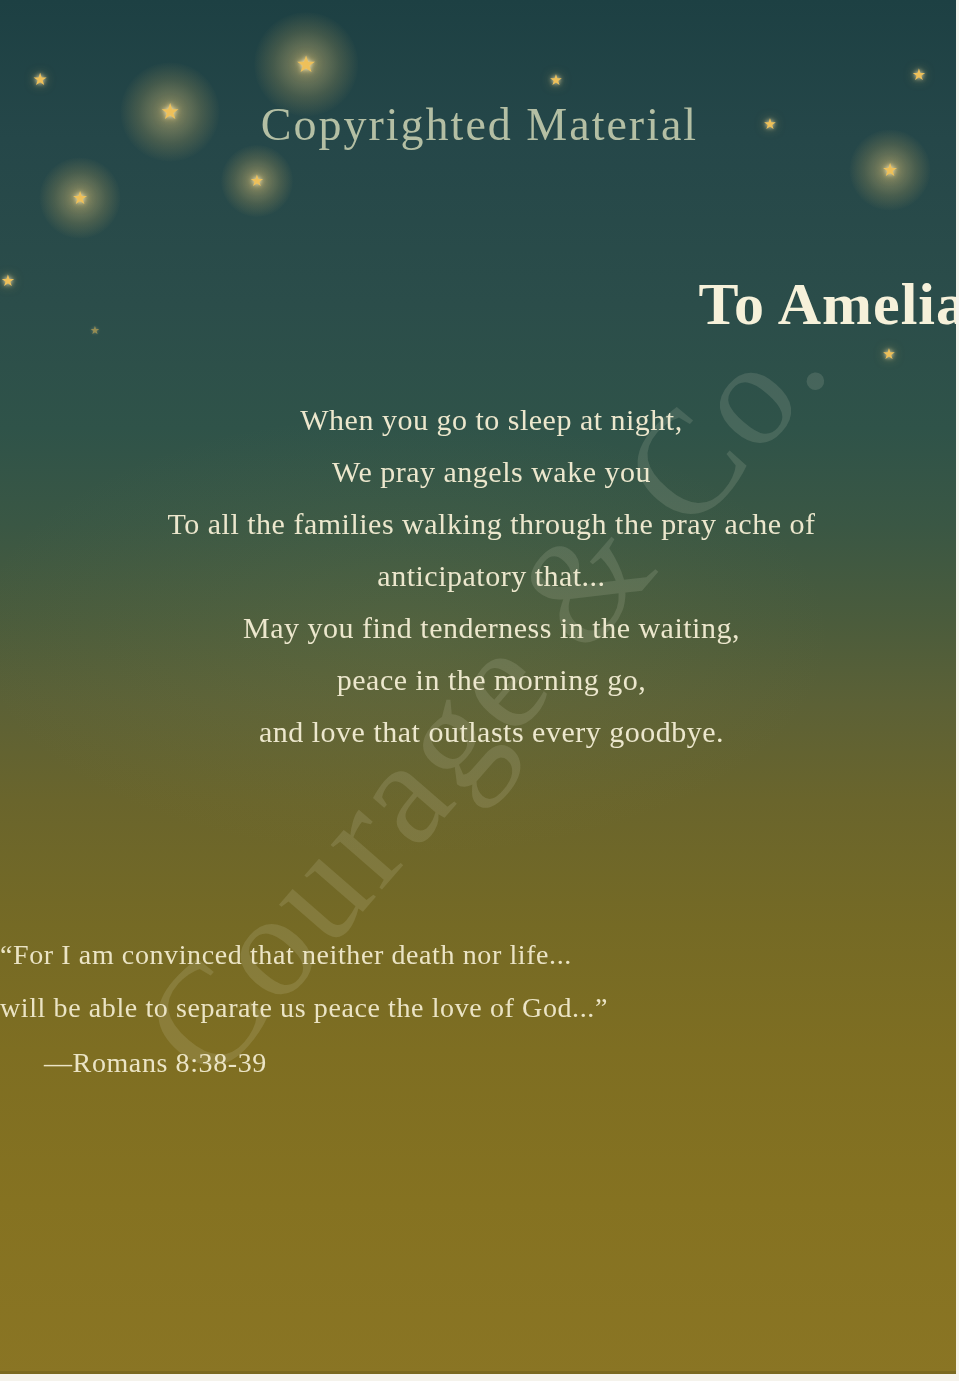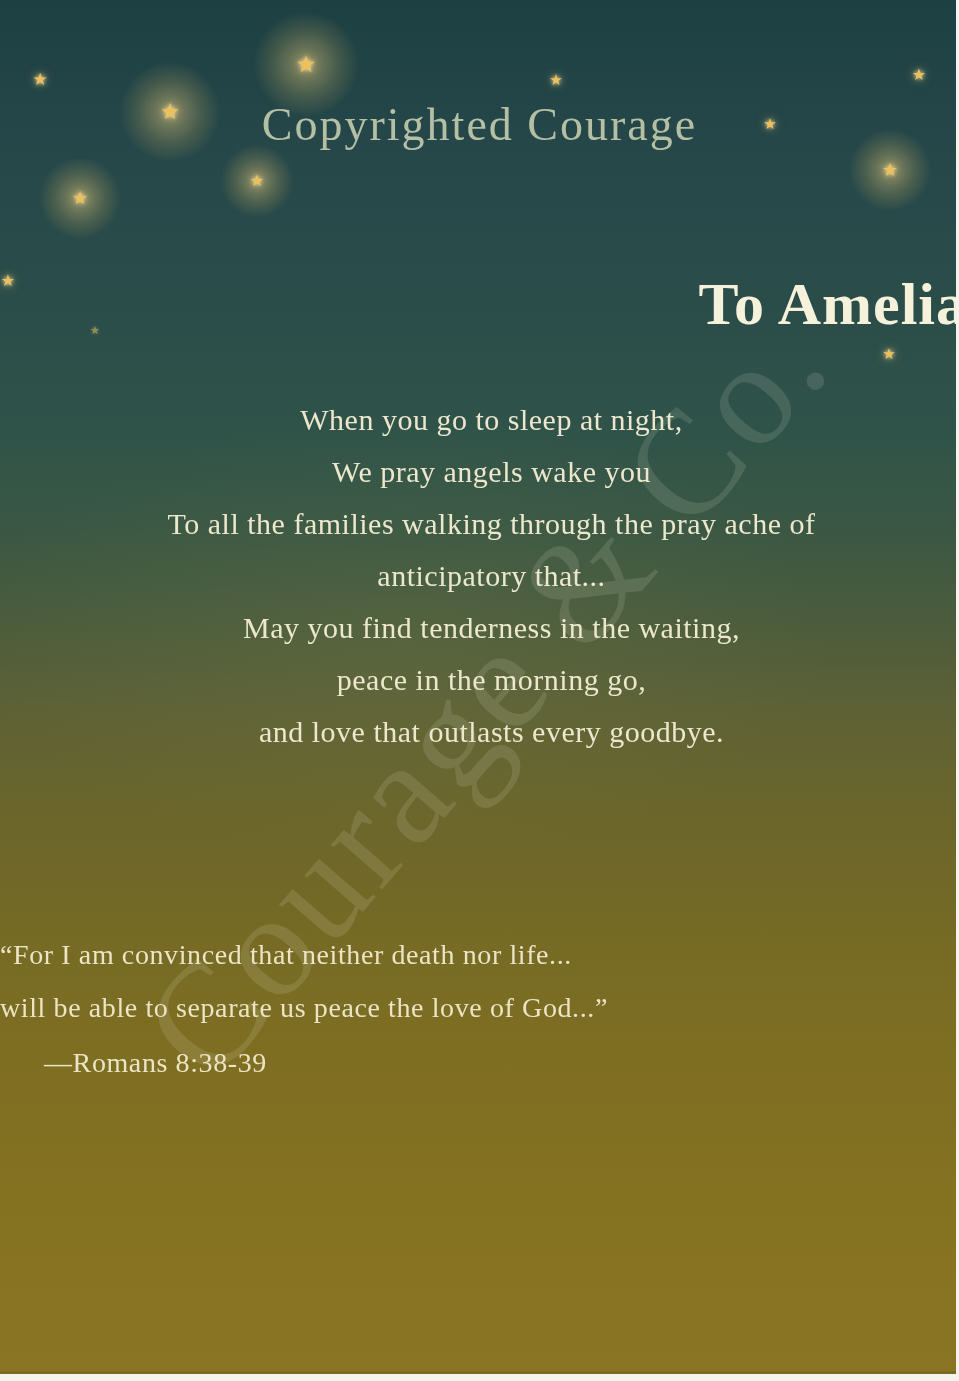--- a/index.html
+++ b/index.html
@@ -93,21 +93,21 @@
       <div class="star" style="left: 890px; top: 170px; font-size: 18px;">★</div>
       <div class="star-glow" style="left: 80px; top: 198px; width: 81px; height: 81px;"></div>
       <div class="star" style="left: 80px; top: 198px; font-size: 18px;">★</div>
       <div class="star-glow" style="left: 257px; top: 181px; width: 72px; height: 72px;"></div>
       <div class="star" style="left: 257px; top: 181px; font-size: 16px;">★</div>
       <div class="star" style="left: 8px; top: 281px; font-size: 16px;">★</div>
       <div class="star dim" style="left: 95px; top: 330px; font-size: 11px;">★</div>
       <div class="star" style="left: 889px; top: 354px; font-size: 15px;">★</div>
     </div>
 
-  <div class="copyright">Copyrighted Courage</div>
+  <div class="copyright">Copyrighted Material</div>
 
   <h1 class="title">To Amelia,</h1>
 
   <div class="poem">
     <p>When you go to sleep at night,</p>
     <p>We pray angels wake you</p>
     <p>To all the families walking through the pray ache of</p>
     <p>anticipatory that...</p>
     <p>May you find tenderness in the waiting,</p>
     <p>peace in the morning go,</p>

